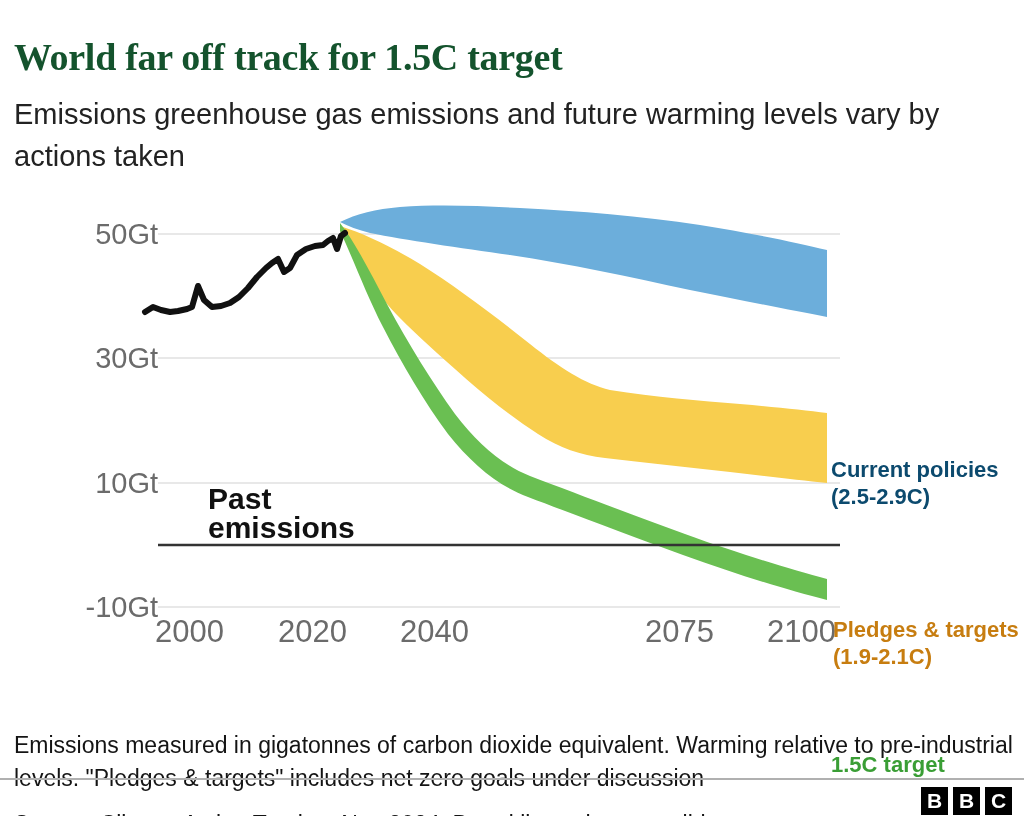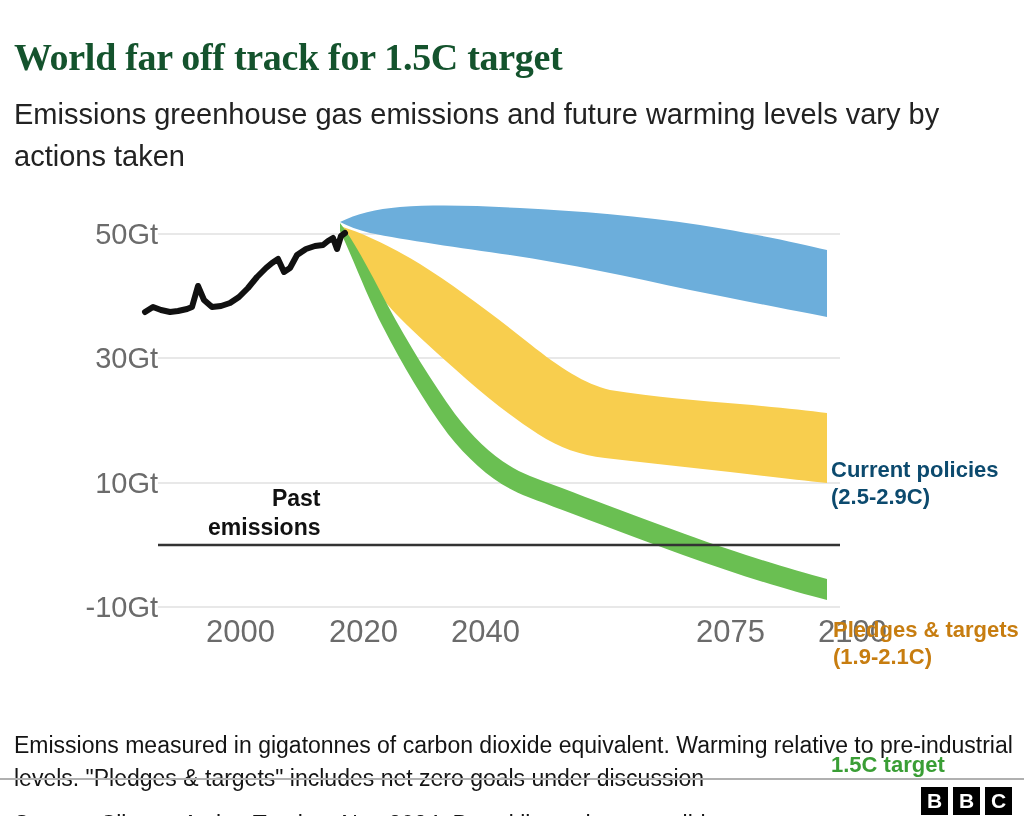--- a/index.html
+++ b/index.html
@@ -55,21 +55,21 @@
     text-align: right;
     font-family: "Liberation Sans", sans-serif;
     font-size: 29px;
     font-weight: 400;
     color: #6b6b6b;
     width: 110px;
     left: 8px;
   }
   .xlabel {
     position: absolute;
-    text-align: right;
+    text-align: left;
     font-family: "Liberation Sans", sans-serif;
     font-size: 31px;
     font-weight: 400;
     color: #6b6b6b;
     width: 120px;
     top: 438px;
   }
 
   .series-label {
     position: absolute;
@@ -81,24 +81,23 @@
   }
   #lbl-current { left: 791px; top: 280px; color: #0c4a6e; }
   #lbl-pledges { left: 793px; top: 440px; color: #c77d10; }
   #lbl-target  { left: 791px; top: 575px; color: #3a9e35; }
 
   #annot-past {
     position: absolute;
     left: 168px; top: 308px;
     font-family: "Liberation Sans", sans-serif;
     font-weight: 700;
-    font-size: 23px;
+    font-size: 30px;
     line-height: 29px;
     color: #111111;
-    text-align: right;
   }
 
   
   #footnote {
     position: absolute;
     left: 14px; top: 706px;
     width: 1000px;
     font-family: "Liberation Sans", sans-serif;
     font-size: 23px;
     line-height: 33px;

